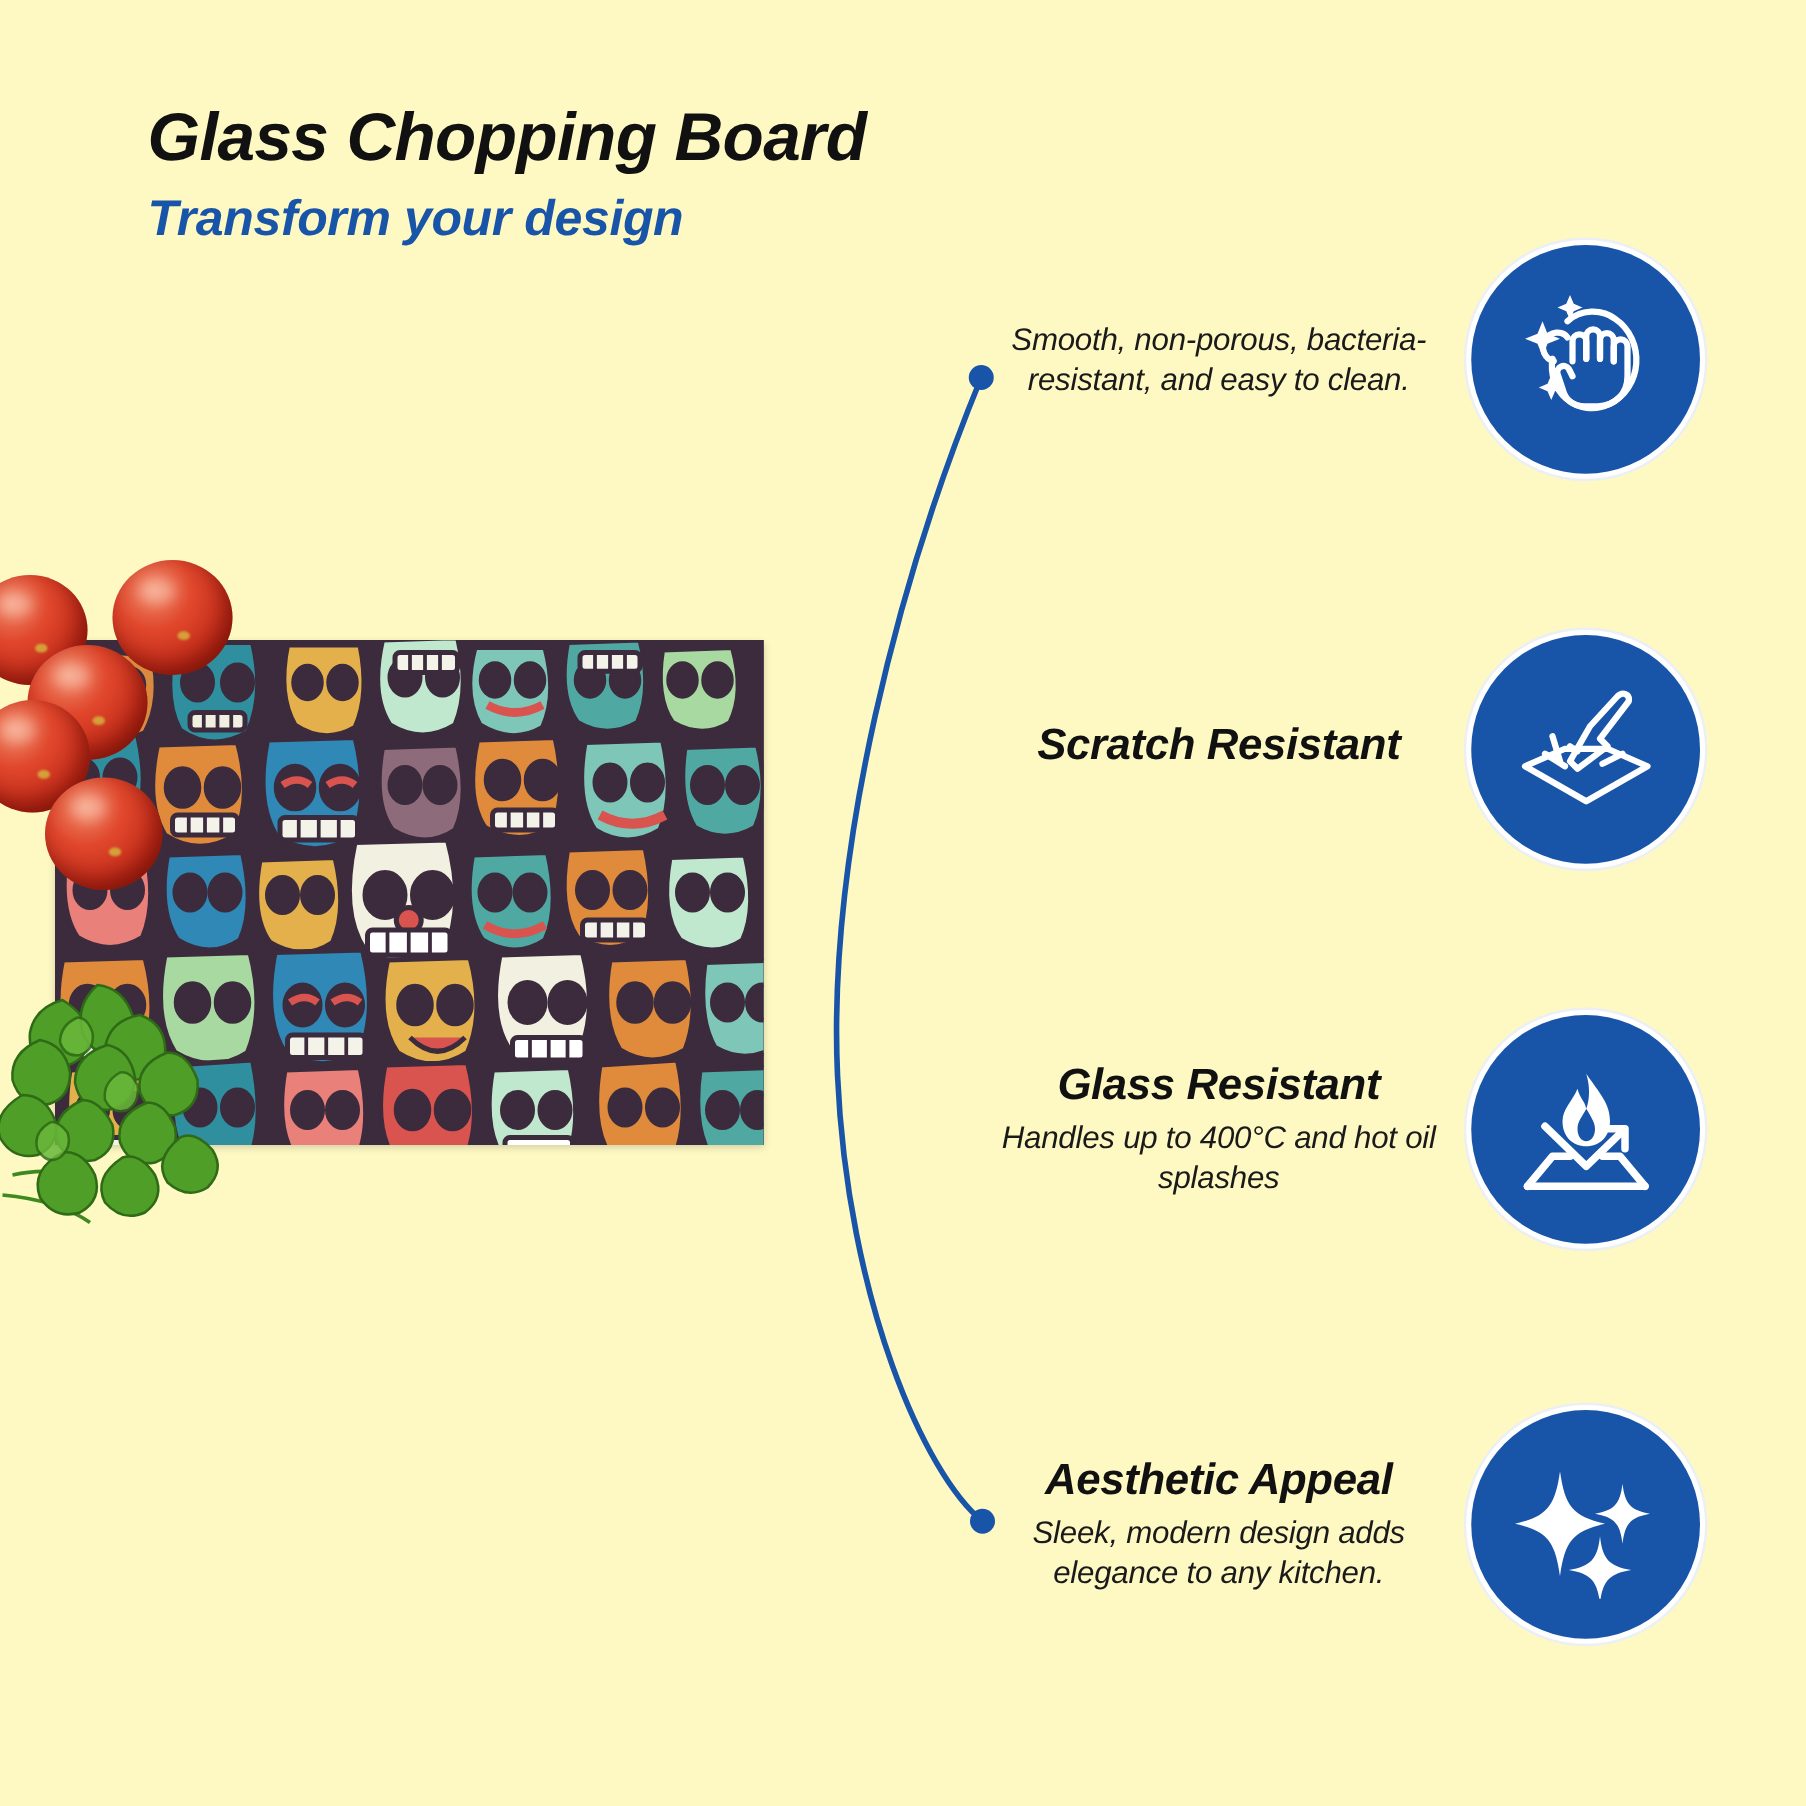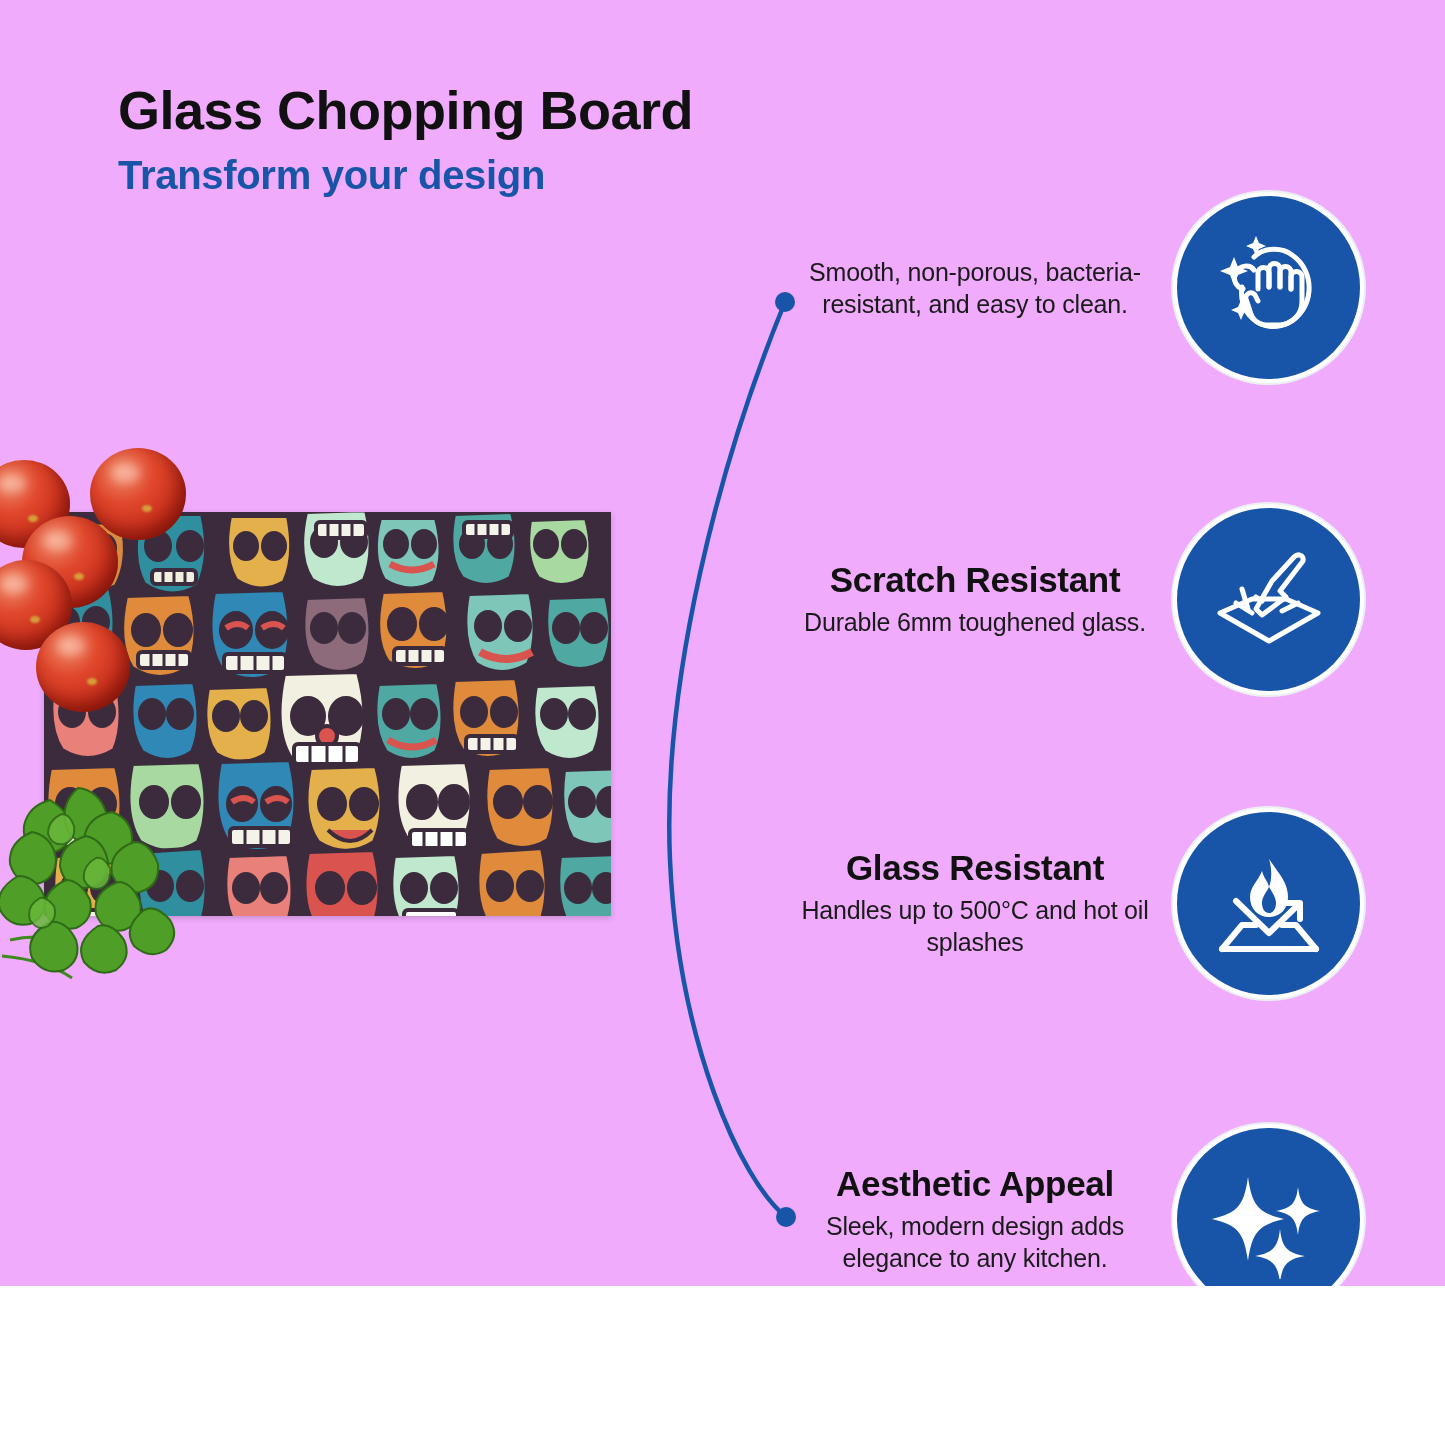--- a/index.html
+++ b/index.html
@@ -3,21 +3,21 @@
 <meta charset="utf-8">
 <style>
   html,body{margin:0;padding:0;}
   body{
     width:1445px;height:1445px;
     background:#ffffff;
     font-family:"Liberation Sans", sans-serif;
     overflow:hidden;
     position:relative;
   }
-  .canvas{position:relative;width:1445px;height:1286px;overflow:hidden;background:#f0abfc;}
+  .canvas{position:relative;width:1445px;height:1445px;overflow:hidden;background:#fef9c3;font-style:italic;}
 
   
   .heading{position:absolute;left:118px;top:82px;width:820px;}
   .title{
     font-size:54px;font-weight:700;color:#111111;
     letter-spacing:-0.5px;line-height:1.05;margin:0;
     font-family:"Liberation Sans", sans-serif;
   }
   .subtitle{
     font-size:40px;font-weight:700;color:#1854a8;
@@ -407,21 +407,20 @@
           <path d="M43 14 L46 7 L49 14 L56 17 L49 20 L46 27 L43 20 L36 17 Z"></path>
           <path d="M28 78 L31 71 L34 78 L41 81 L34 84 L31 91 L28 84 L21 81 Z"></path>
         </g>
       </svg>
     </div>
   </div>
 
   <div class="feature f2">
     <div class="text">
       <p class="f-title">Scratch Resistant</p>
-      <p class="f-desc">Durable 6mm toughened glass.</p>
     </div>
     <div class="circle">
       <svg width="118" height="118" viewBox="0 0 118 118">
         <g fill="none" stroke="#ffffff" stroke-width="5" stroke-linejoin="round" stroke-linecap="round">
 
           <path d="M10 72 L42 58 L76 58 L108 72 L59 100 Z"></path>
 
           <path d="M84 16 C 88 12, 94 14, 93 20 L70 50 L76 56 L52 74 L46 68 L62 40 Z"></path>
 
           <path d="M32 48 L38 68"></path>
@@ -429,21 +428,21 @@
           <path d="M46 56 L52 60"></path>
           <path d="M88 62 L72 70"></path>
         </g>
       </svg>
     </div>
   </div>
 
   <div class="feature f3">
     <div class="text">
       <p class="f-title">Glass Resistant</p>
-      <p class="f-desc">Handles up to 500°C and hot oil splashes</p>
+      <p class="f-desc">Handles up to 400°C and hot oil splashes</p>
     </div>
     <div class="circle">
       <svg width="118" height="118" viewBox="0 0 118 118">
 
         <path d="M59 14 C 70 30, 78 38, 78 52 C 78 64, 70 72, 59 72 C 48 72, 40 64, 40 52
                  C 40 42, 48 36, 52 26 C 54 34, 58 36, 59 42 C 62 34, 62 24, 59 14 Z" fill="#ffffff"></path>
         <path d="M59 42 C 64 50, 66 54, 66 58 C 66 64, 63 68, 59 68 C 55 68, 52 64, 52 58
                  C 52 52, 56 48, 59 42 Z" fill="#1854a8"></path>
         <g fill="none" stroke="#ffffff" stroke-width="6" stroke-linejoin="round" stroke-linecap="round">
 

